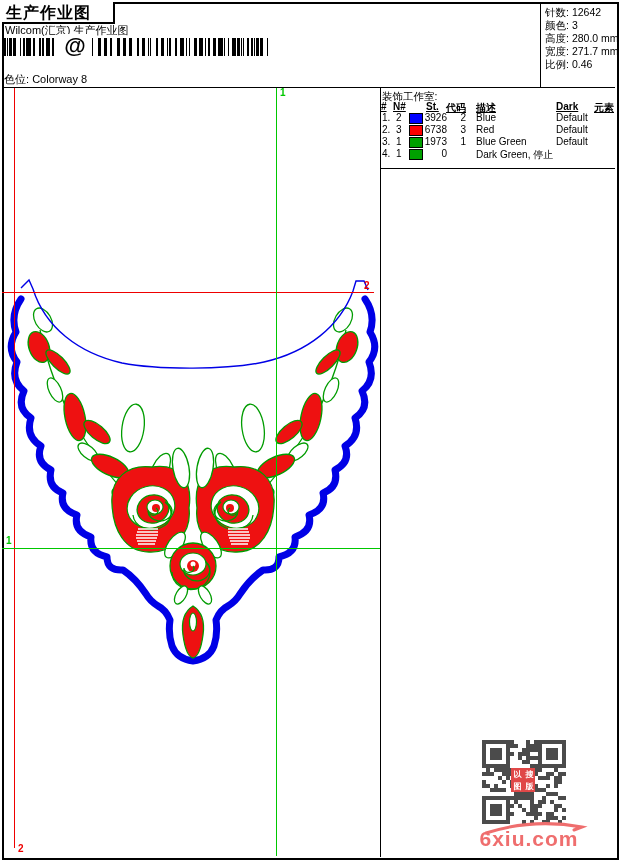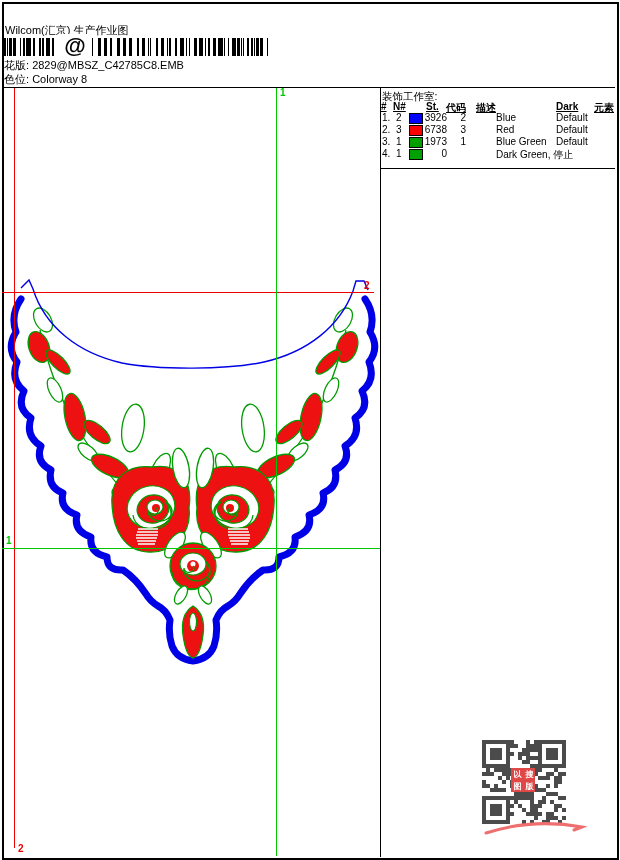--- a/index.html
+++ b/index.html
@@ -30,21 +30,21 @@
   
   .ss-title{position:absolute;left:382px;top:90px;font-size:10.5px;white-space:nowrap}
   .cell{position:absolute;font-size:10px;white-space:nowrap}
   .hd{font-weight:bold;text-decoration:underline}
   .r0{top:101px}.r1{top:112px}.r2{top:124px}.r3{top:136px}.r4{top:148px}
   .h-idx{left:381px}.h-n{left:393px}.h-st{left:426px}.h-code{left:446px}.h-desc{left:476px}.h-brand{left:556px}.h-elem{left:594px}
   .c-idx{left:382px}.c-n{left:396px}
   .c-sw{left:409px;width:12px;height:9px;border:1px solid #000;margin-top:1px}
   .c-st{left:417px;width:30px;text-align:right}
   .c-code{left:446px;width:20px;text-align:right}
-  .c-desc{left:496px}.c-brand{left:556px}.c-elem{left:594px}
+  .c-desc{left:476px}.c-brand{left:556px}.c-elem{left:594px}
   
   #red-v{left:14px;top:88px;width:1px;height:760px;background:var(--guide_red)}
   #red-h{left:2px;top:292px;width:372px;height:1px;background:var(--guide_red)}
   #green-v{left:276px;top:88px;width:1px;height:768px;background:var(--guide_green)}
   #green-h{left:2px;top:548px;width:378px;height:1px;background:var(--guide_green)}
   .glabel{position:absolute;font-size:10px;font-weight:bold;line-height:10px}
   #lbl-green-v{left:280px;top:88px;color:var(--guide_green)}
   #lbl-green-h{left:6px;top:536px;color:var(--guide_green)}
   #lbl-red-h{left:364px;top:281px;color:var(--guide_red)}
   #lbl-red-v{left:18px;top:844px;color:var(--guide_red)}
@@ -68,31 +68,37 @@
   .logo{position:absolute;left:474px;top:827px;width:110px;text-align:center;
         font-size:21px;font-weight:bold;letter-spacing:1px;color:var(--logo_red);white-space:nowrap}
   .swoosh{position:absolute;left:478px;top:816px}
 </style>
 </head>
 <body>
 
 <div id="page">
   <div class="page-border"></div>
 
+  <div class="title-box">
+    <span>生产作业图</span>
+  </div>
   <div class="company">Wilcom(汇京) 生产作业图</div>
   <div class="barcode">
     <span class="at">@</span>
   </div>
-  <div class="pattern-line">
-    <span class="lb">花版:</span>
-    <span>2829@MBSZ_C42785C8.EMB</span>
-  </div>
   <div class="colorway-line">
     <span class="lb">色位:</span>
     <span>Colorway 8</span>
+  </div>
+  <div class="info-box">
+    <div class="info-row"><span class="lb">针数:</span><span>12642</span></div>
+    <div class="info-row"><span class="lb">颜色:</span><span>3</span></div>
+    <div class="info-row"><span class="lb">高度:</span><span>280.0 mm</span></div>
+    <div class="info-row"><span class="lb">宽度:</span><span>271.7 mm</span></div>
+    <div class="info-row"><span class="lb">比例:</span><span>0.46</span></div>
   </div>
   <div class="header-rule"></div>
 
   <div class="right-divider"></div>
   <div class="table-rule"></div>
 
   <div class="ss-title">装饰工作室:</div>
   <span class="cell hd r0 h-idx">#</span>
   <span class="cell hd r0 h-n">N#</span>
   <span class="cell hd r0 h-st">St.</span>
@@ -440,13 +446,14 @@
     </div>
   <div class="qr-stamp">
     <b>以</b>
       <b>搜</b>
     <b>图</b>
       <b>版</b>
   </div>
   <svg class="swoosh" width="110" height="20" viewBox="0 0 110 20">
     <path d="M8 17 Q55 2 104 11 L96 14" fill="none" stroke="var(--logo_red)" stroke-width="3" stroke-linecap="round"></path>
   </svg>
+  <div class="logo">6xiu.com</div>
 </div>
 
 </body></html>

